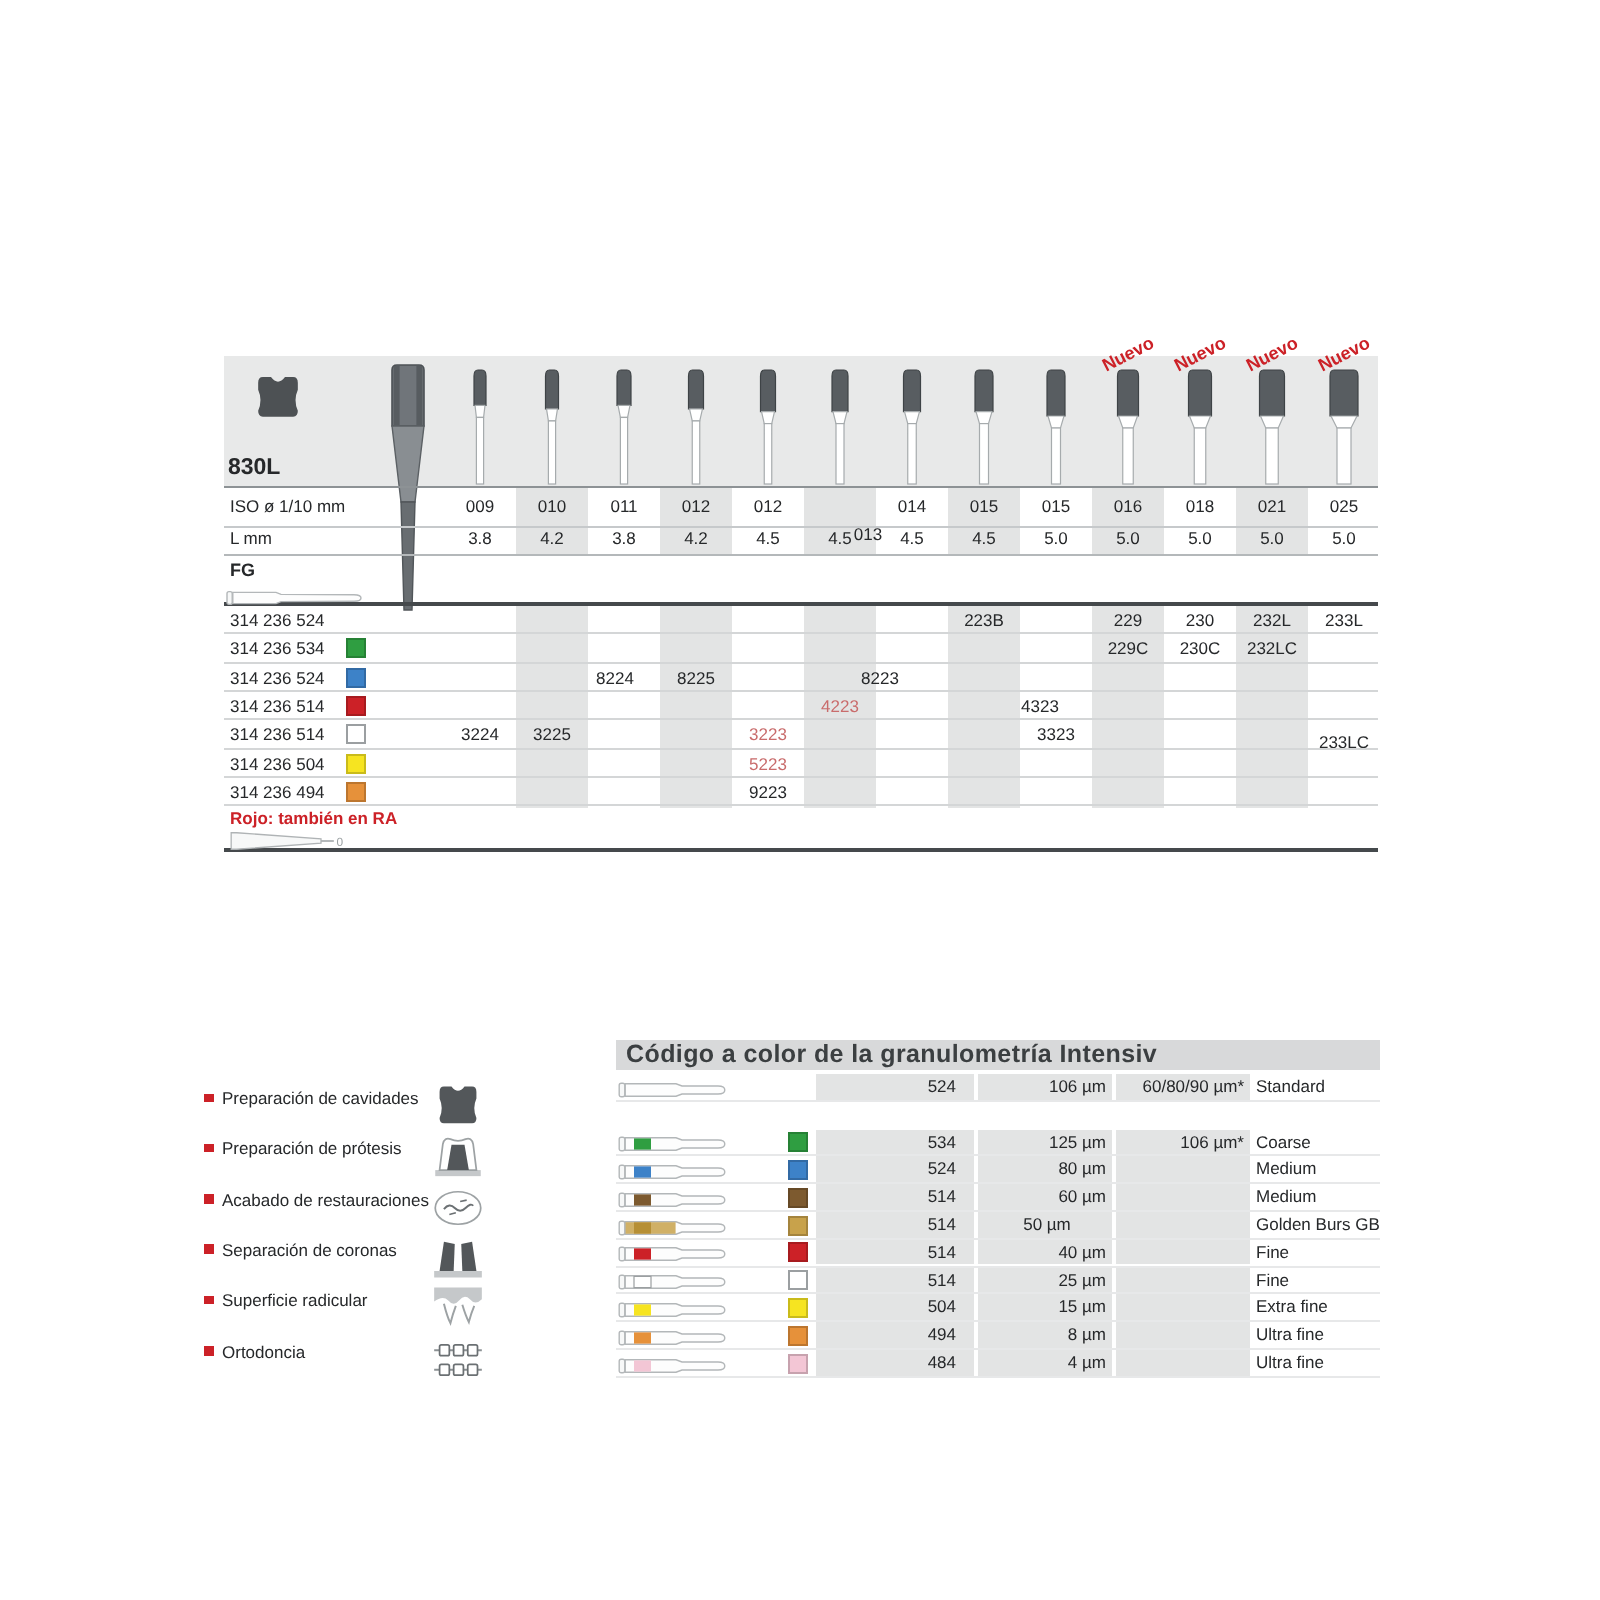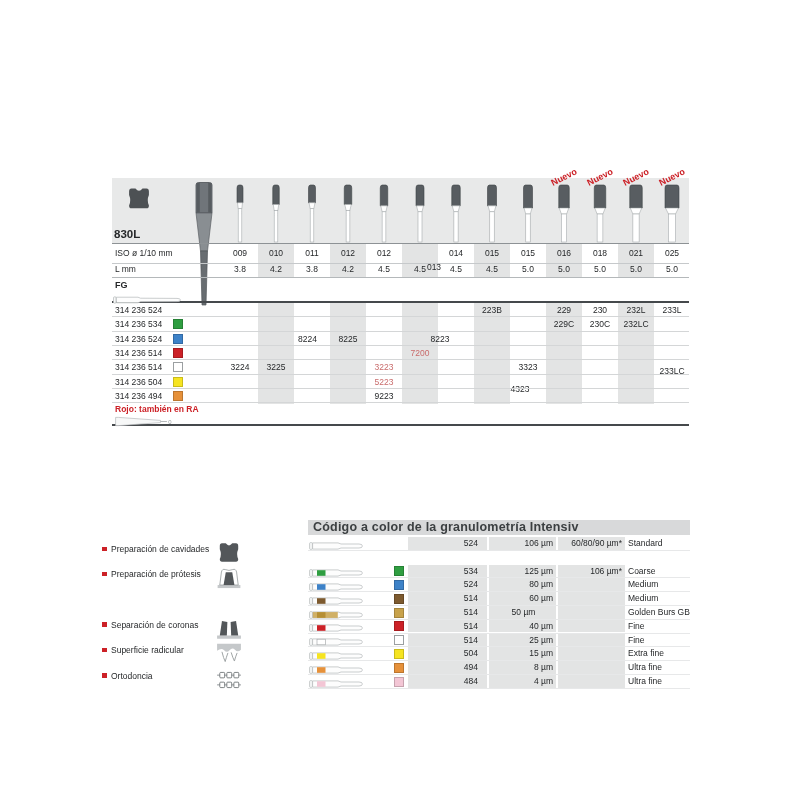--- a/index.html
+++ b/index.html
@@ -221,22 +221,22 @@
     <div class="abs z2" style="left: 112px; top: 331.7px; width: 577px; height: 14.35px; border-bottom: 1px solid rgb(212, 214, 215); box-sizing: border-box;">
       <div class="abs txt" style="left: 3px; top: 0px; height: 14px; line-height: 14px;">314 236 524</div>
       <div class="abs" style="left: 61px; top: 2px; width: 10px; height: 10px; background: rgb(61, 130, 200); border: 1px solid rgba(0, 0, 0, 0.18); box-sizing: border-box;"></div>
       <div class="abs cell" style="left: 184px; top: 0px; width: 23px; height: 14px; line-height: 14px;">8224</div>
       <div class="abs cell" style="left: 218px; top: 0px; width: 36px; height: 14px; line-height: 14px;">8225</div>
       <div class="abs cell" style="left: 310px; top: 0px; width: 36px; height: 14px; line-height: 14px;">8223</div>
     </div>
     <div class="abs z2" style="left: 112px; top: 346.05px; width: 577px; height: 14.35px; border-bottom: 1px solid rgb(212, 214, 215); box-sizing: border-box;">
       <div class="abs txt" style="left: 3px; top: 0px; height: 14px; line-height: 14px;">314 236 514</div>
       <div class="abs" style="left: 61px; top: 2px; width: 10px; height: 10px; background: rgb(204, 33, 39); border: 1px solid rgba(0, 0, 0, 0.18); box-sizing: border-box;"></div>
-      <div class="abs cell" style="left: 290px; top: 0px; width: 36px; height: 14px; line-height: 14px; color: rgb(201, 108, 108);">7200</div>
-      <div class="abs cell" style="left: 398px; top: 0px; width: 20px; height: 14px; line-height: 14px; margin-top: 36px;">4323</div>
+      <div class="abs cell" style="left: 290px; top: 0px; width: 36px; height: 14px; line-height: 14px; color: rgb(201, 108, 108);">4223</div>
+      <div class="abs cell" style="left: 398px; top: 0px; width: 20px; height: 14px; line-height: 14px;">4323</div>
     </div>
     <div class="abs z2" style="left: 112px; top: 360.4px; width: 577px; height: 14.35px; border-bottom: 1px solid rgb(212, 214, 215); box-sizing: border-box;">
       <div class="abs txt" style="left: 3px; top: 0px; height: 14px; line-height: 14px;">314 236 514</div>
       <div class="abs" style="left: 61px; top: 2px; width: 10px; height: 10px; background: rgb(255, 255, 255); border: 1px solid rgb(155, 159, 161); box-sizing: border-box;"></div>
       <div class="abs cell" style="left: 110px; top: 0px; width: 36px; height: 14px; line-height: 14px;">3224</div>
       <div class="abs cell" style="left: 146px; top: 0px; width: 36px; height: 14px; line-height: 14px;">3225</div>
       <div class="abs cell" style="left: 254px; top: 0px; width: 36px; height: 14px; line-height: 14px; color: rgb(201, 108, 108);">3223</div>
       <div class="abs cell" style="left: 398px; top: 0px; width: 36px; height: 14px; line-height: 14px;">3323</div>
     </div>
     <div class="abs z2" style="left: 112px; top: 374.75px; width: 577px; height: 14.35px; border-bottom: 1px solid rgb(212, 214, 215); box-sizing: border-box;">
@@ -256,20 +256,29 @@
           <path d="M4.5,5.5 Q4.5,3 6.5,3 L10,3 Q13,7 16,3 L19.5,3 Q21.5,3 21.5,5.5 L21.5,8.5 Q19.5,13 21.5,17.5 Q21.5,20 19.5,20 L6.5,20 Q4.5,20 4.5,17.5 Q6.5,13 4.5,8.5 Z" fill="#53575a"></path>
         </svg></div>
     </div>
     <div class="abs z1" style="left: 98px; top: 568.3px; width: 192px; height: 24px;">
       <div class="abs" style="left: 4px; top: 3.5px; width: 4.5px; height: 4.5px; background: rgb(204, 33, 39);"></div>
       <div class="abs txt" style="left: 13px; top: 0px; height: 12px; line-height: 12px;">Preparación de prótesis</div>
       <div class="abs" style="left: 114px; top: -3px; width: 34px; height: 26px;"><svg width="34" height="26" viewBox="0 0 26 24">
           <rect x="2.5" y="18.5" width="21" height="2.8" fill="#c5c8ca"></rect>
    <path d="M4.5,18.5 L6,6.5 Q6.8,3.2 9.5,4.2 Q13,5.8 16.5,4.2 Q19.2,3.2 20,6.5 L21.5,18.5 Z" fill="#ffffff" stroke="#9da2a4" stroke-width="0.8"></path>
    <path d="M8,18.5 L10,6.8 L16,6.8 L18,18.5 Z" fill="#53575a"></path>
+        </svg></div>
+    </div>
+    <div class="abs z1" style="left: 98px; top: 593.6px; width: 192px; height: 24px;">
+      <div class="abs" style="left: 4px; top: 3.5px; width: 4.5px; height: 4.5px; background: rgb(204, 33, 39);"></div>
+      <div class="abs txt" style="left: 13px; top: 0px; height: 12px; line-height: 12px;">Acabado de restauraciones</div>
+      <div class="abs" style="left: 114px; top: -3px; width: 34px; height: 26px;"><svg width="34" height="26" viewBox="0 0 26 24">
+          <ellipse cx="13" cy="12" rx="10.5" ry="7.5" fill="#ffffff" stroke="#9da2a4" stroke-width="0.8"></ellipse>
+   <path d="M6.5,12.5 Q9,9.5 11.5,12 T16.5,12 T20,11" fill="none" stroke="#6b7073" stroke-width="0.9"></path>
+   <path d="M9,15 L12,14.2 M14,9 L17,8.4" stroke="#6b7073" stroke-width="0.8"></path>
         </svg></div>
     </div>
     <div class="abs z1" style="left: 98px; top: 618.9px; width: 192px; height: 24px;">
       <div class="abs" style="left: 4px; top: 3.5px; width: 4.5px; height: 4.5px; background: rgb(204, 33, 39);"></div>
       <div class="abs txt" style="left: 13px; top: 0px; height: 12px; line-height: 12px;">Separación de coronas</div>
       <div class="abs" style="left: 114px; top: -3px; width: 34px; height: 26px;"><svg width="34" height="26" viewBox="0 0 26 24">
           <rect x="2" y="18" width="22" height="3" fill="#c5c8ca"></rect>
    <polygon points="4.5,18 6.5,4.5 11.5,5.5 11,18" fill="#53575a"></polygon>
    <polygon points="15,18 14.5,5.5 19.5,4.5 21.5,18" fill="#53575a"></polygon>
         </svg></div>

